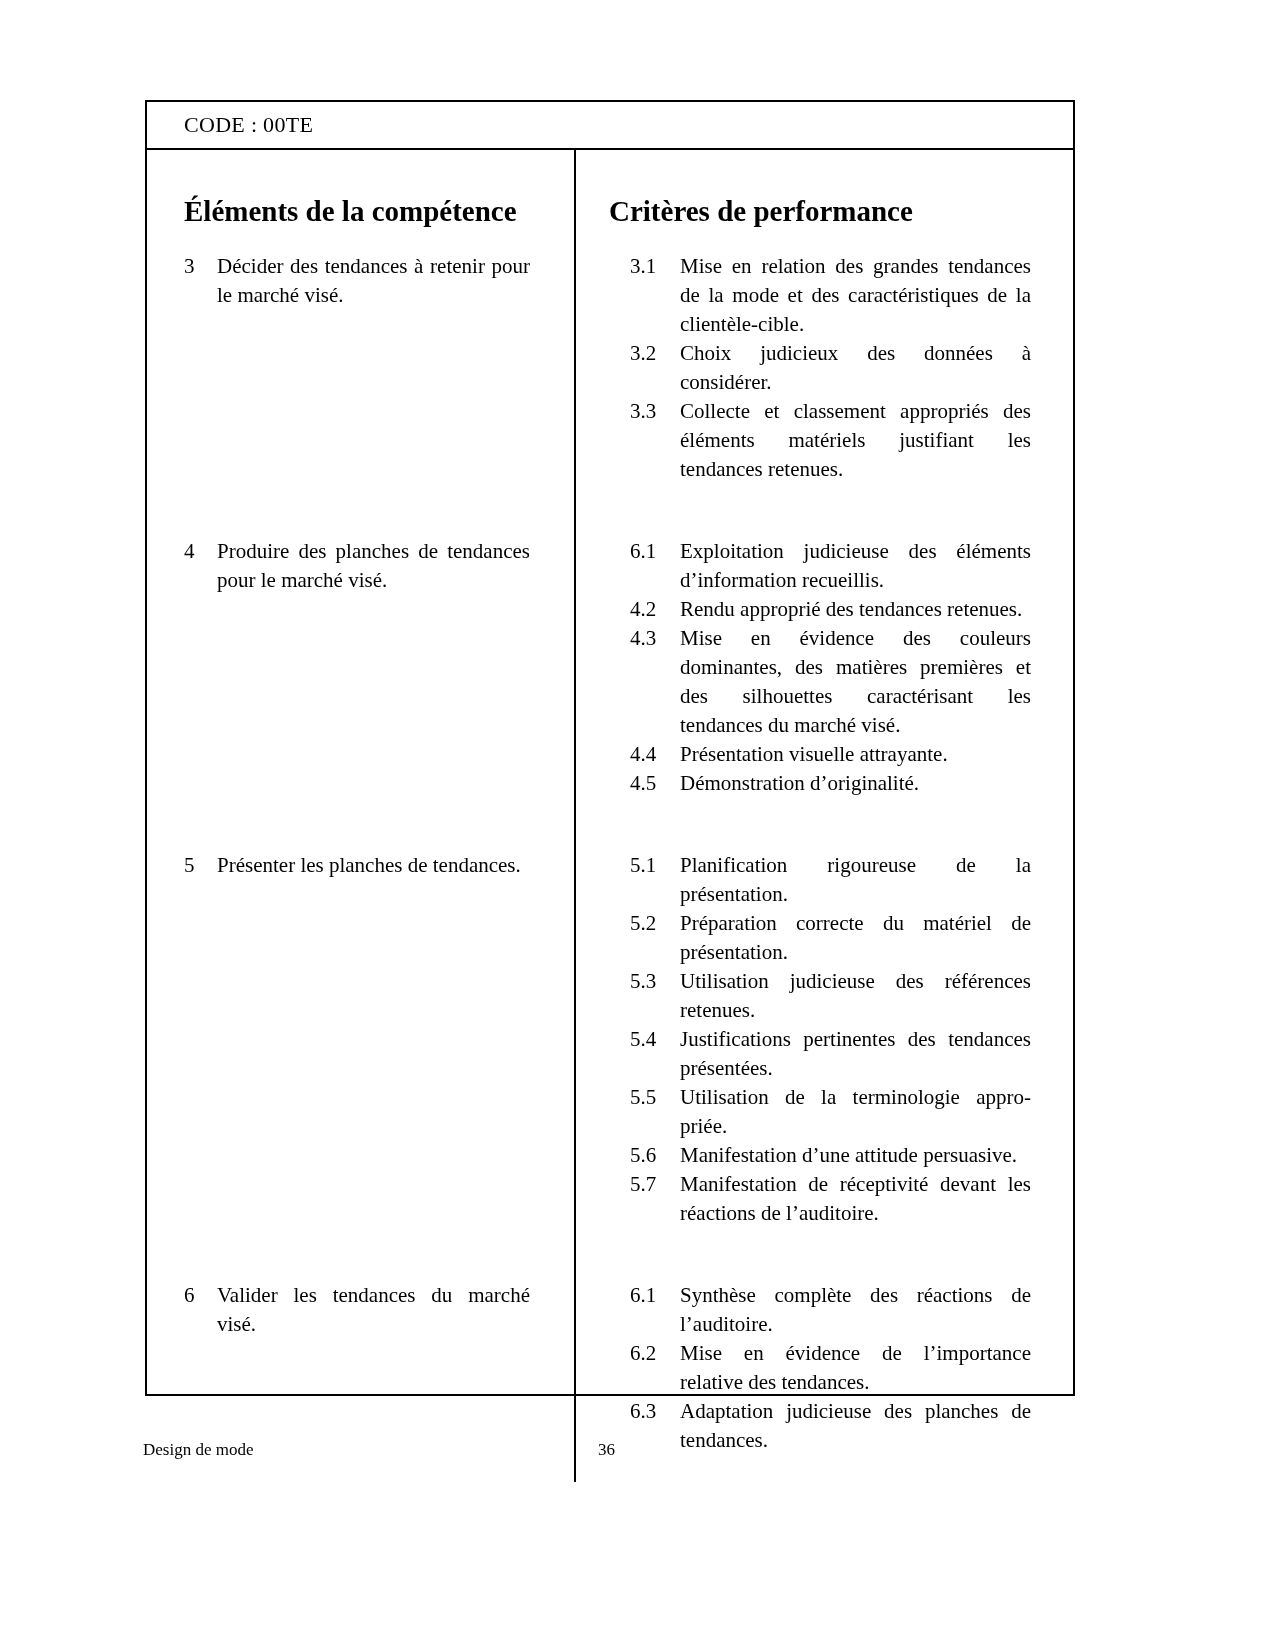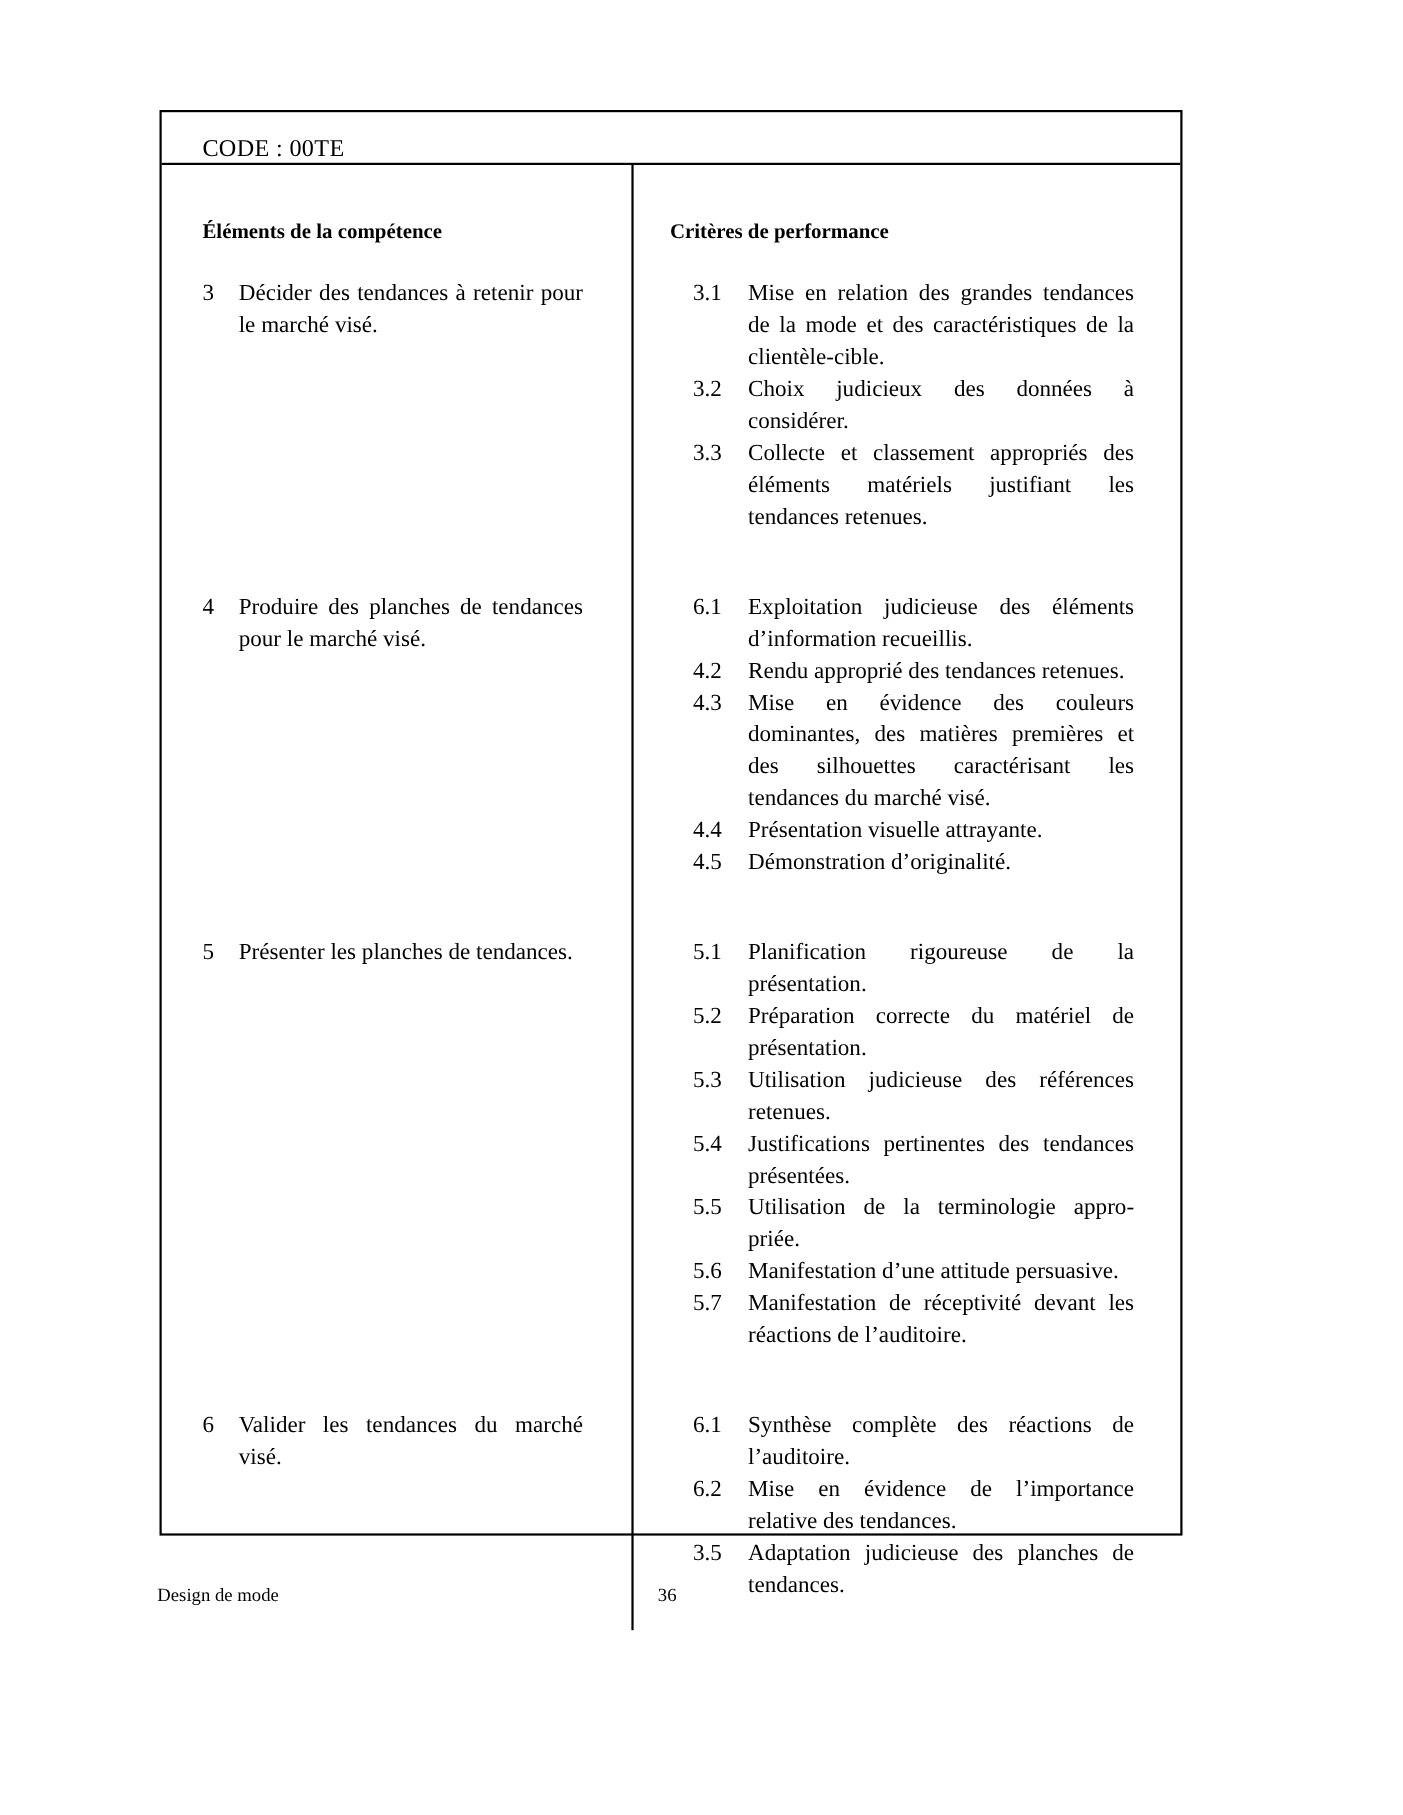--- a/index.html
+++ b/index.html
@@ -24,21 +24,21 @@
     display: flex;
     flex-direction: column;
     background: #ffffff;
   }
   .code-row {
     flex: 0 0 auto;
     height: 48px;
     border-bottom: 2px solid #000000;
     box-sizing: border-box;
     display: flex;
-    align-items: flex-end;
+    align-items: center;
     padding-left: 37px;
     font-size: 22px;
     letter-spacing: 0.3px;
   }
   .grid {
     flex: 1 1 auto;
     position: relative;
     display: grid;
     grid-template-columns: 427px 1fr;
     align-content: start;
@@ -46,21 +46,21 @@
   .divider {
     position: absolute;
     left: 427px;
     top: 0;
     bottom: 0;
     width: 2px;
     background: #000000;
   }
   .hcell {
     font-weight: bold;
-    font-size: 19px;
+    font-size: 29px;
     line-height: 30px;
     padding-top: 46px;
   }
   .hl { padding-left: 37px; padding-right: 30px; }
   .hr { padding-left: 35px; padding-right: 26px; }
   .gL { padding: 26px 44px 27px 37px; }
   .gR { padding: 26px 42px 27px 35px; }
   .el-row {
     display: flex;
     font-size: 21px;
@@ -193,21 +193,21 @@
         <div class="gR">
           <div class="cr-row">
     <span class="cr-num">6.1</span>
     <span class="cr-text">Synthèse complète des réactions de l’auditoire.</span>
   </div>
           <div class="cr-row">
     <span class="cr-num">6.2</span>
     <span class="cr-text">Mise en évidence de l’importance relative des tendances.</span>
   </div>
           <div class="cr-row">
-    <span class="cr-num">3.5</span>
+    <span class="cr-num">6.3</span>
     <span class="cr-text">Adaptation judicieuse des planches de tendances.</span>
   </div>
         </div>
       </div>
 
   </div>
 
   <div class="footer">
     <span class="f-left">Design de mode</span>
     <span class="f-page">36</span>

